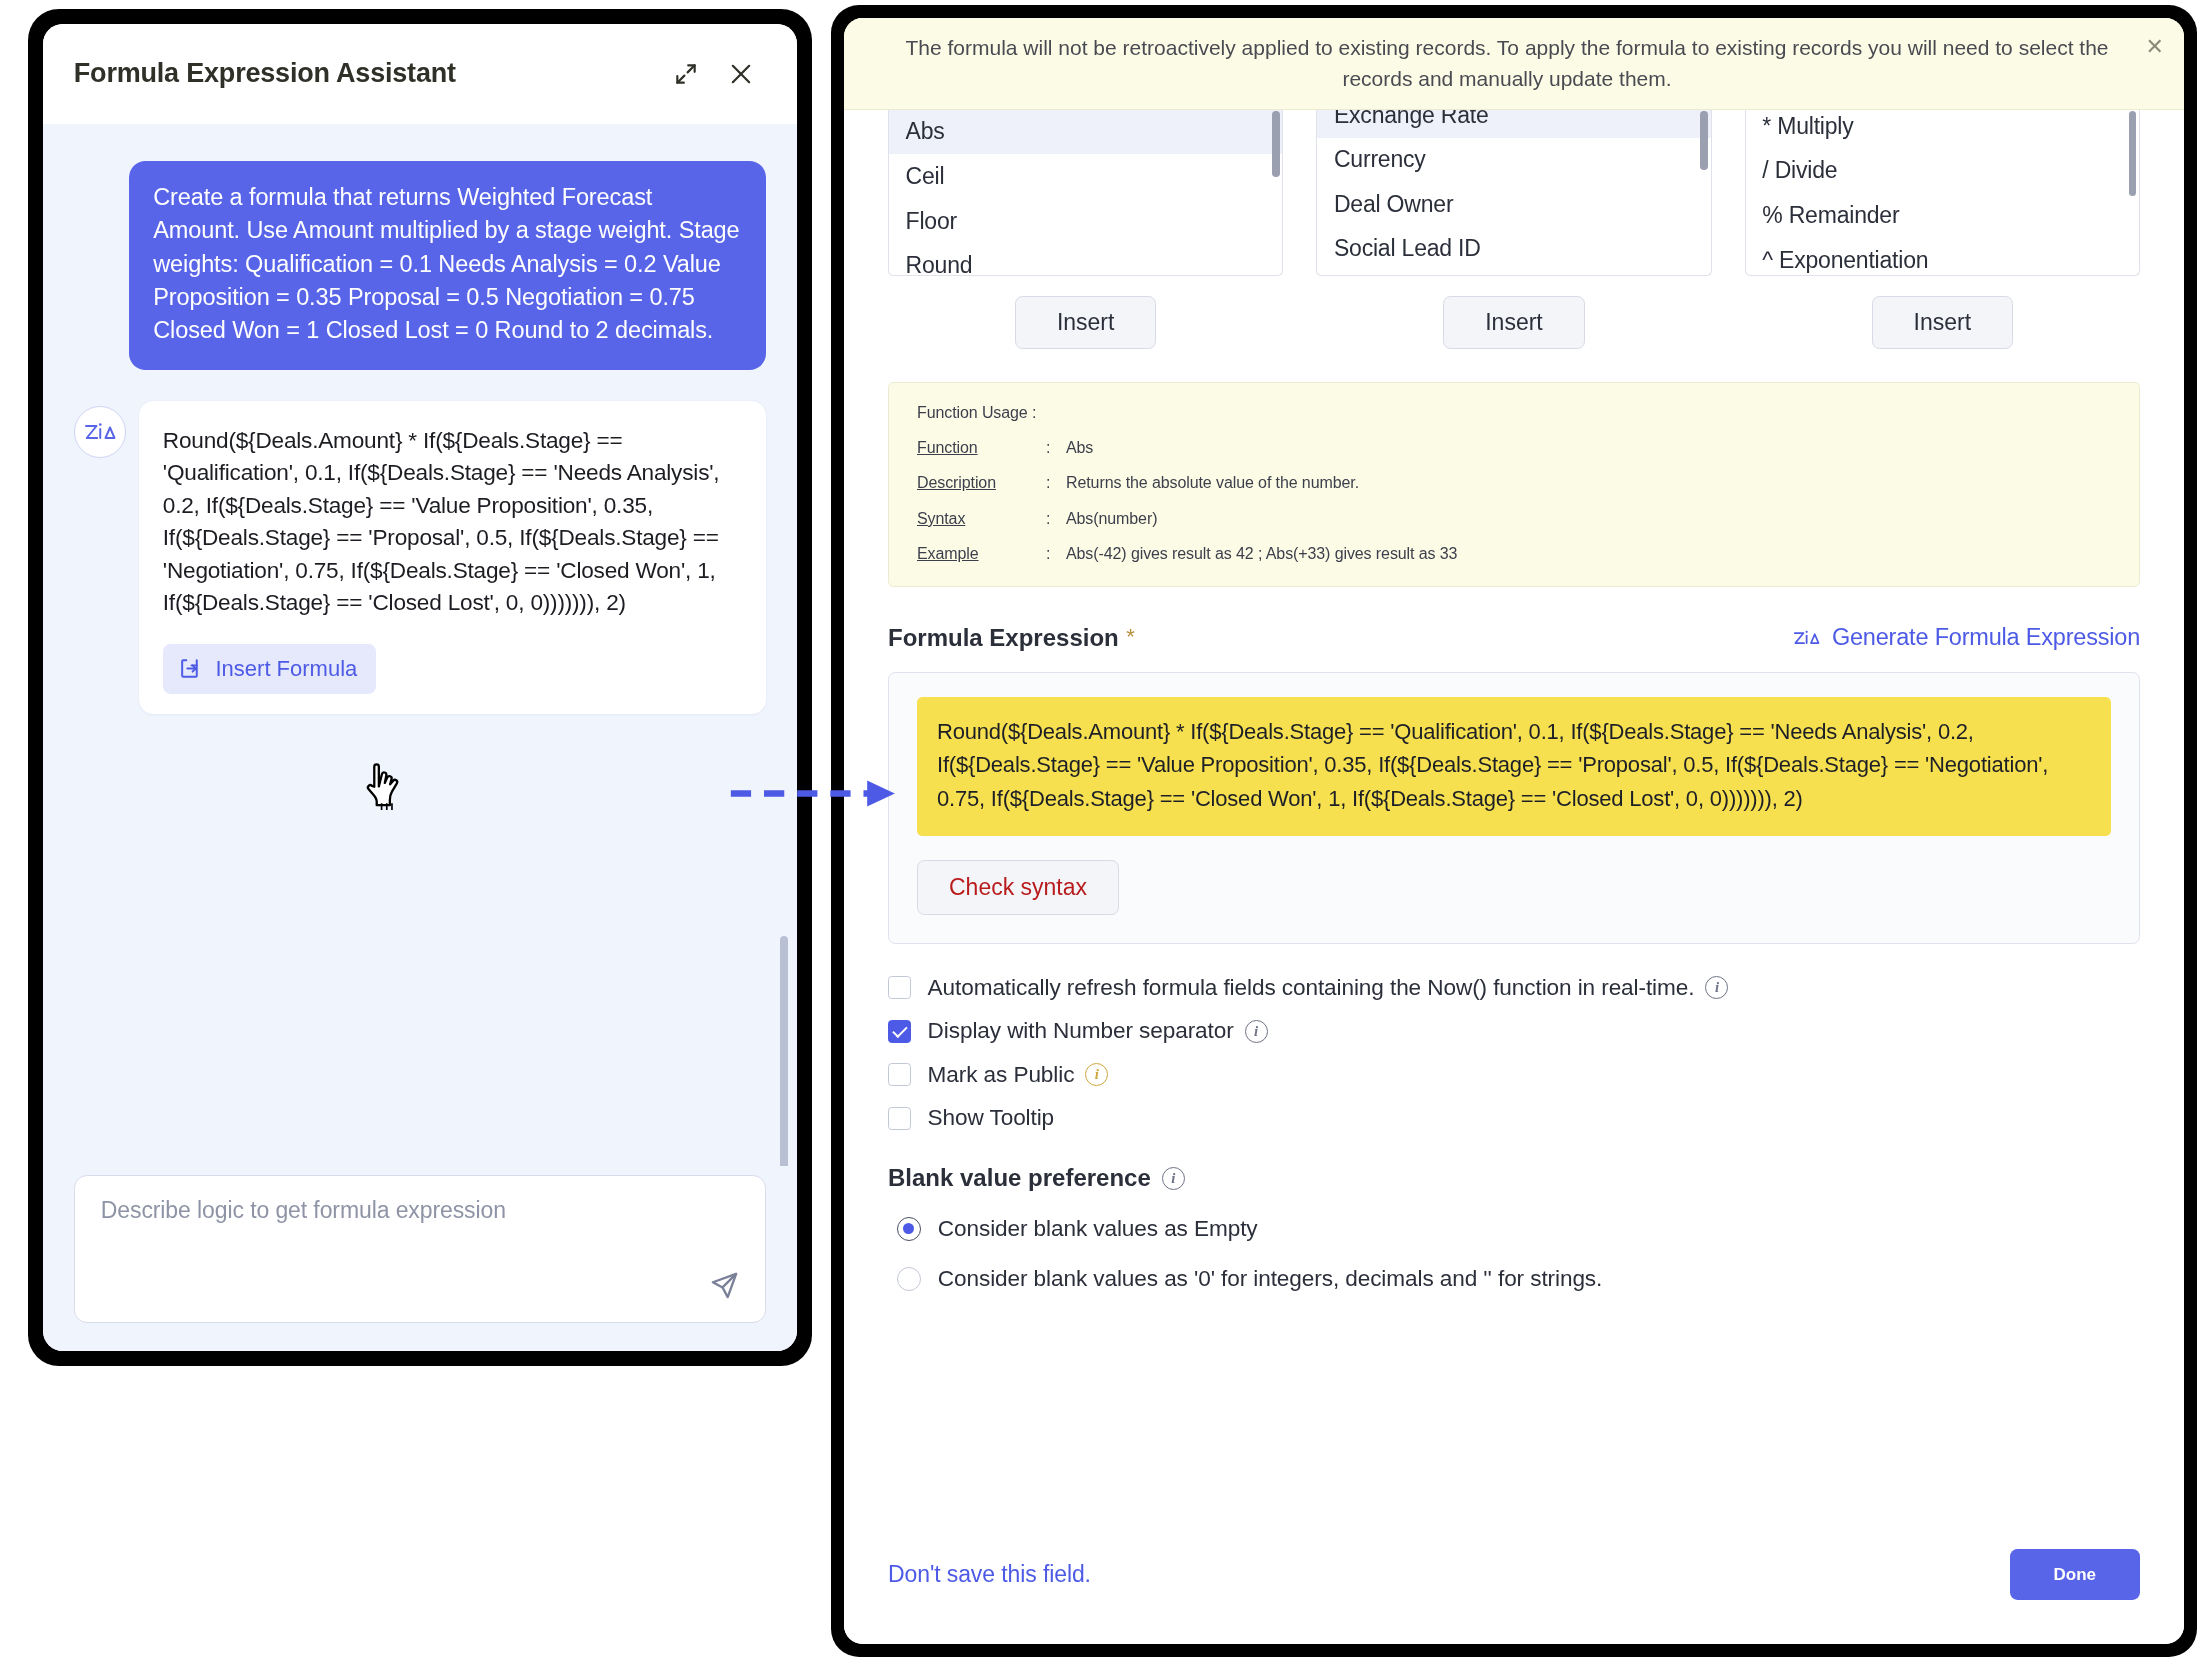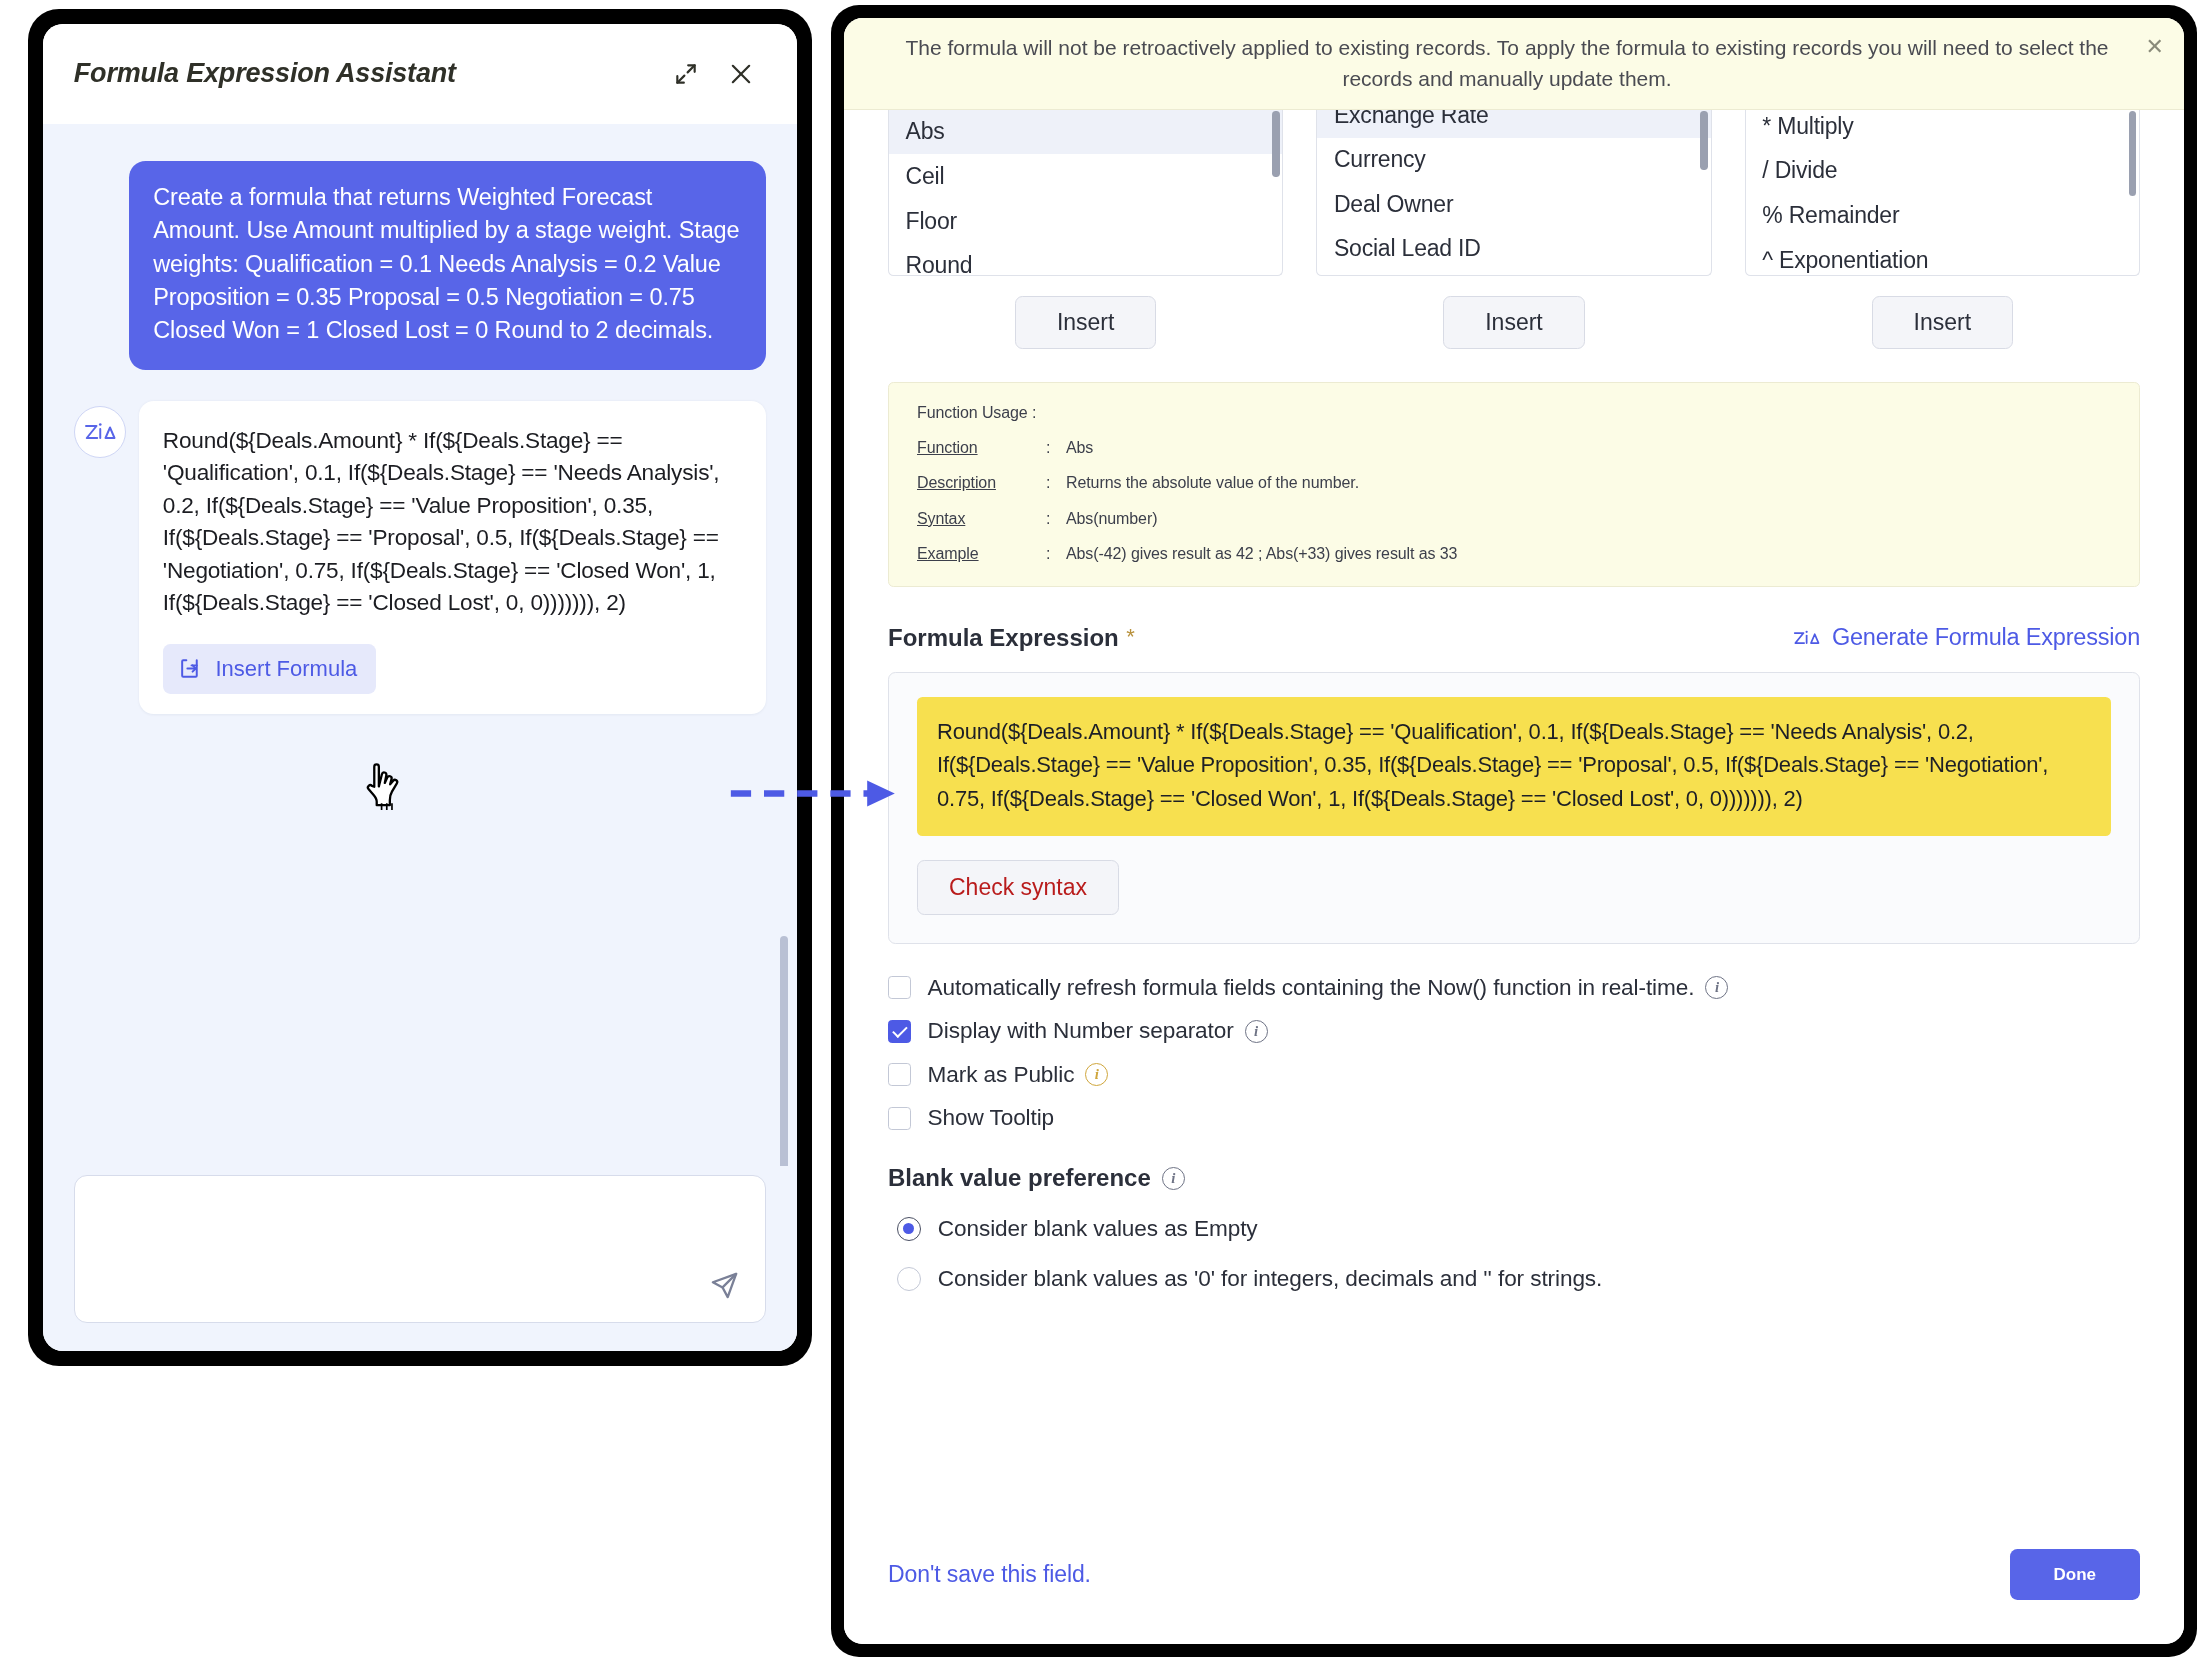--- a/index.html
+++ b/index.html
@@ -37,21 +37,20 @@
     flex-direction: column;
     position: relative;
   }
   #assistant-header {
     height: 100px;
     flex: 0 0 100px;
     display: flex;
     align-items: center;
     padding: 0 35px 0 31px;
     background: #ffffff;
-    font-style: italic;
   }
   #assistant-title {
     font-size: 27px;
     font-weight: bold;
     color: #2f3028;
     letter-spacing: -0.2px;
     flex: 1;
   }
   .hdr-icon {
     width: 42px; height: 42px;
@@ -529,20 +528,21 @@
               <span>Insert Formula</span>
             </button>
           </div>
         </div>
 
         <div id="assistant-scrollbar"></div>
       </div>
 
       <div id="assistant-footer">
         <div id="composer">
+          <input id="composer-input" type="text" placeholder="Describe logic to get formula expression" style="">
           <div id="send-btn">
             <svg width="31" height="31" viewBox="0 0 24 24" fill="none" stroke="currentColor" stroke-width="1.8" stroke-linecap="round" stroke-linejoin="round">
               <path d="M21 3 L10.5 13.5"></path>
               <path d="M21 3 L14.5 21 L10.5 13.5 L3 9.5 Z"></path>
             </svg>
           </div>
         </div>
       </div>
 
     </div>

